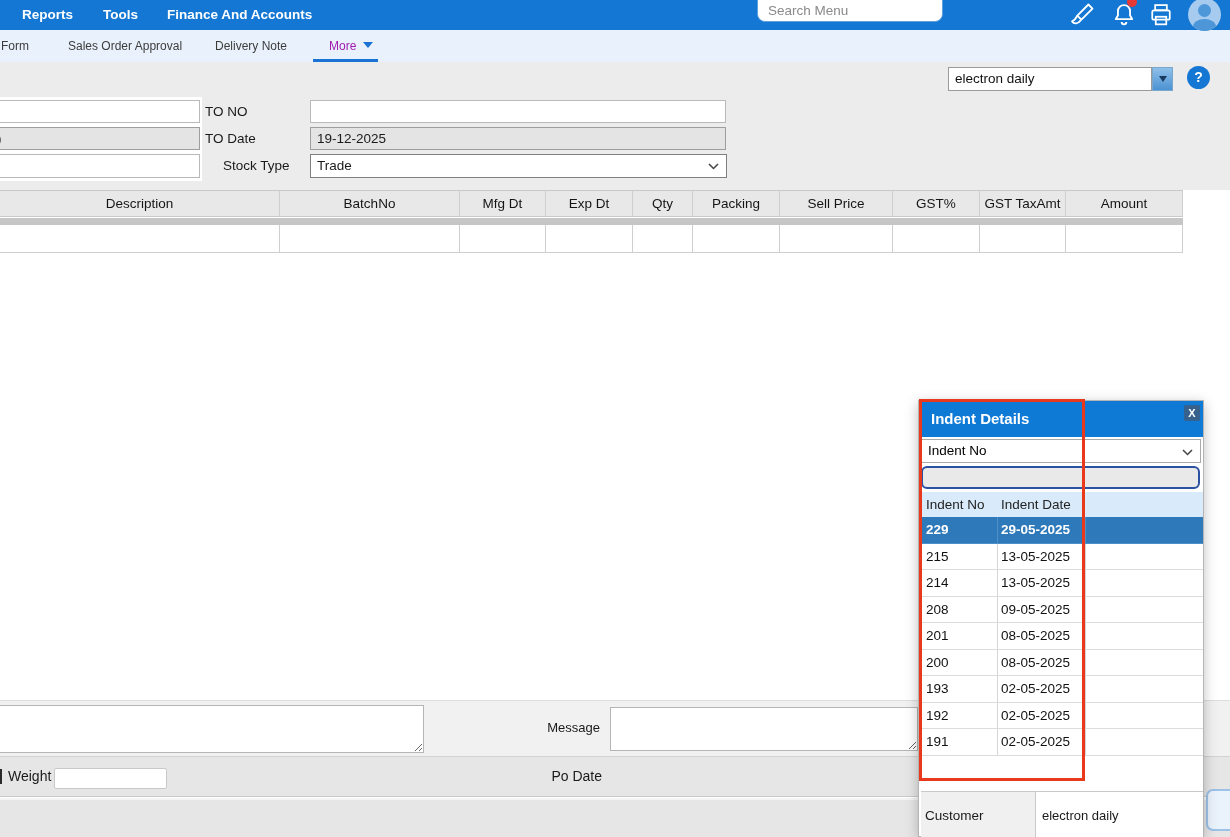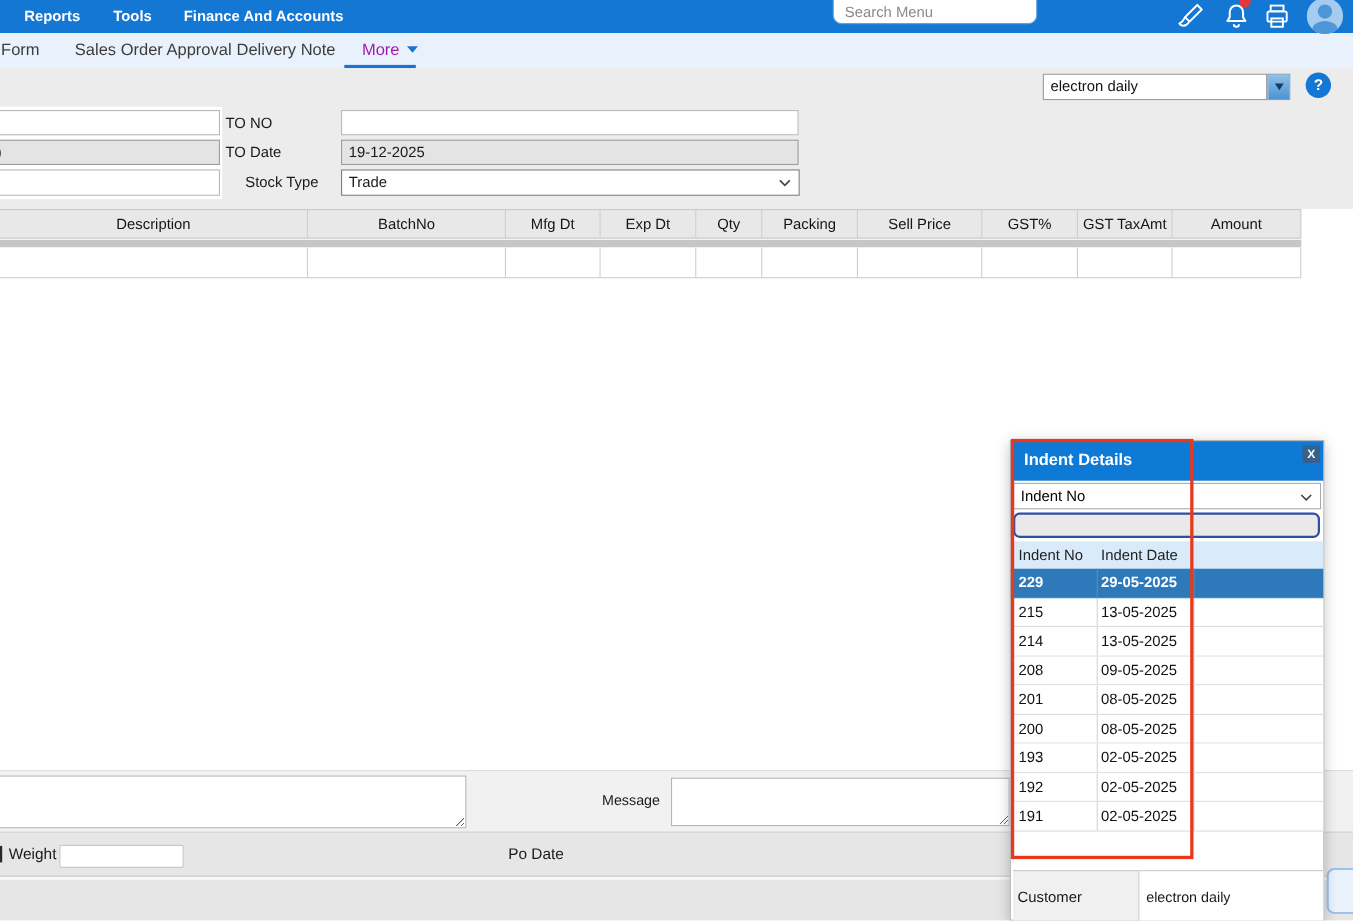--- a/index.html
+++ b/index.html
@@ -22,21 +22,21 @@
            background:#e53935; border-radius:50%; z-index:6; }
   .avatar { position:absolute; left:1188px; top:-2px; width:33px; height:33px;
             border-radius:50%; background:#a6cbee; overflow:hidden; cursor:pointer; }
   .avatar .head { position:absolute; left:10px; top:6px; width:13px; height:13px;
                   border-radius:50%; background:#4d96d8; }
   .avatar .bodyshape { position:absolute; left:5px; top:21px; width:23px; height:16px;
                   border-radius:50% 50% 0 0; background:#4d96d8; }
 
   
   .tabbar { left:0; top:30px; width:1230px; height:32px; background:#e9f2fc; }
-  .tab { position:absolute; top:0; height:37px; line-height:32px; font-size:15px;
+  .tab { position:absolute; top:0; height:37px; line-height:32px; font-size:12px;
          color:#3c3c3c; cursor:pointer; white-space:nowrap; }
   .tab.active { color:#a21caf; }
   .caret-down { display:inline-block; width:0; height:0; margin-left:7px; vertical-align:2px;
                 border-left:5px solid transparent; border-right:5px solid transparent;
                 border-top:6px solid #1a73d4; }
   .tab-underline { position:absolute; left:313px; top:59px; width:65px; height:3px; background:#1a73d4; }
 
   
   .formband { left:0; top:62px; width:1230px; height:128px; background:#ececec; }
   .leftpanel { left:0; top:97px; width:202px; height:84px; background:#fff; }
@@ -75,21 +75,21 @@
         font-family:inherit; font-size:13px; outline:none; }
   .msglabel { left:480px; top:700px; width:120px; height:56px; line-height:56px;
               text-align:right; font-size:13px; color:#1a1a1a; }
   .wrow { left:0; top:756px; width:1230px; height:41px; background:#e6e6e6;
           border-top:1px solid #d2d2d2; border-bottom:1px solid #c9c9c9; }
   .wfrag { left:0; top:769px; width:2px; height:15px; background:#2a2a2a; }
   .wlabel { left:8px; top:756px; height:41px; line-height:41px; font-size:14px; color:#1a1a1a; }
   .winput { left:54px; top:768px; width:113px; height:21px; border:1px solid #c9c9c9;
             border-radius:2px; background:#fff; font-family:inherit; font-size:13px; padding:0 4px; outline:none; }
   .podate { left:462px; top:756px; width:140px; height:41px; line-height:41px;
-            text-align:left; font-size:14px; color:#1a1a1a; }
+            text-align:right; font-size:14px; color:#1a1a1a; }
   .botrow { left:0; top:798px; width:1230px; height:39px; background:#e6e6e6; border-top:2px solid #f5f5f5; }
 
   .bluebox { left:1206px; top:789px; width:30px; height:42px; background:#eaf2fc;
              border:2px solid #9cc2e8; border-radius:7px; cursor:pointer; }
 
   
   .popup { left:918px; top:400px; width:286px; height:437px; background:#fff;
            border:1px solid #b5b5b5; box-shadow:0 3px 12px rgba(0,0,0,.25); z-index:20; }
   .phead { position:absolute; left:0; top:0; width:284px; height:36px; background:#0e7ad6; }
   .ptitle { position:absolute; left:12px; top:0; height:36px; line-height:36px;

